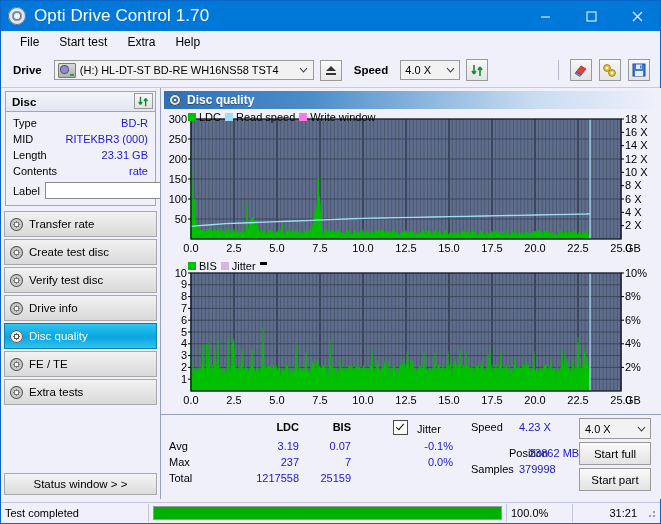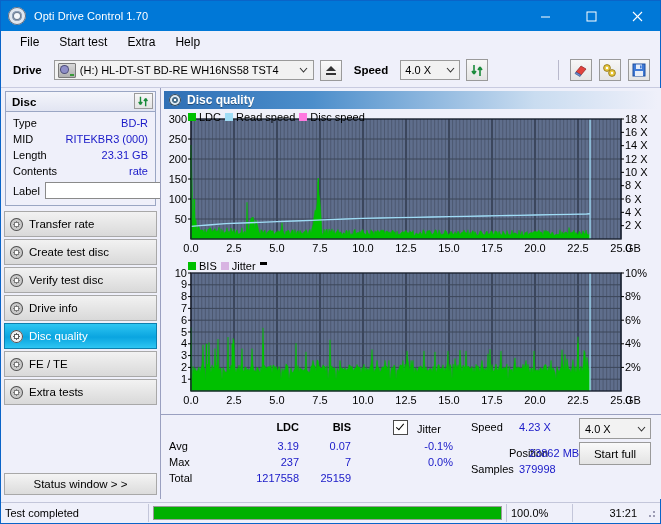--- a/index.html
+++ b/index.html
@@ -24,21 +24,21 @@
     width:18px;height:18px;margin-left:7px;margin-right:8px;
     border-radius:50%;
     background:radial-gradient(circle at 50% 50%, #ffffff 0 16%, #8fa0b8 17% 40%, #dfe6ef 41% 72%, #7f8fa6 73% 100%);
     box-shadow:inset 0 0 0 1px #5b6b80;
     position:relative;flex:none;
   }
   .app-icon:after{
     content:"";position:absolute;left:6px;top:6px;width:6px;height:6px;border-radius:50%;
     background:#f4f7fb;box-shadow:0 0 0 1px #6d7d92;
   }
-  .title-text{color:#fff;font-size:11px;letter-spacing:.1px;}
+  .title-text{color:#fff;font-size:17px;letter-spacing:.1px;}
   .win-btns{position:absolute;right:0;top:0;height:30px;display:flex;}
   .wb{width:46px;height:30px;display:flex;align-items:center;justify-content:center;color:#fff;}
   .wb svg{display:block;}
   
   .menubar{
     height:22px;background:#eff0fa;display:flex;align-items:center;
     padding-left:9px;gap:0;
   }
   .menuitem{padding:2px 10px;color:#000;font-size:12px;}
   
@@ -377,21 +377,21 @@
           <span class="lg">
             <i class="sw" style="background:#00c000"></i>
             <span>LDC</span>
           </span>
           <span class="lg">
             <i class="sw" style="background:#9fdcf5"></i>
             <span>Read speed</span>
           </span>
           <span class="lg">
             <i class="sw" style="background:#ff7ae0"></i>
-            <span>Disc speed</span>
+            <span>Write window</span>
           </span>
         </div>
         <svg id="svg-ldc" width="500" height="148" viewBox="0 0 500 148">
             <rect x="30" y="10" width="430" height="120" fill="#5f6e8c"></rect>
             <line x1="33.583333333333336" y1="10" x2="33.583333333333336" y2="130" stroke="#4c5870" stroke-width="1"></line>
             <line x1="37.166666666666664" y1="10" x2="37.166666666666664" y2="130" stroke="#4c5870" stroke-width="1"></line>
             <line x1="40.75" y1="10" x2="40.75" y2="130" stroke="#4c5870" stroke-width="1"></line>
             <line x1="44.333333333333336" y1="10" x2="44.333333333333336" y2="130" stroke="#4c5870" stroke-width="1"></line>
             <line x1="47.91666666666667" y1="10" x2="47.91666666666667" y2="130" stroke="#4c5870" stroke-width="1"></line>
             <line x1="51.5" y1="10" x2="51.5" y2="130" stroke="#4c5870" stroke-width="1"></line>
@@ -815,20 +815,21 @@
 
         <div class="combo" style="position:absolute;left:418px;top:3px;width:72px;padding-left:5px;height:21px;">
           <span>4.0 X</span>
           <span class="arrow">
             <svg width="9" height="6" viewBox="0 0 9 6">
                 <path d="M1 1 L4.5 5 L8 1" fill="none" stroke="#333" stroke-width="1.1"></path>
               </svg>
           </span>
         </div>
         <div class="btn" style="position:absolute;left:418px;top:27px;width:72px;height:23px;">Start full</div>
+        <div class="btn" style="position:absolute;left:418px;top:53px;width:72px;height:23px;">Start part</div>
       </div>
 
     </div>
   </div>
 
   <div class="statusbar">
     <div class="sb-cell" style="width:148px;">Test completed</div>
     <div class="sb-cell" style="width:358px;justify-content:center;">
       <div class="prog-outer">
         <div class="prog-inner" id="prog-inner" style="width: 100%;"></div>

